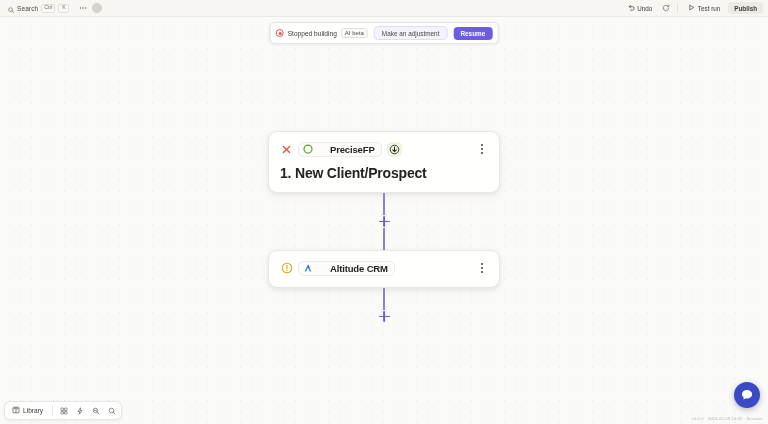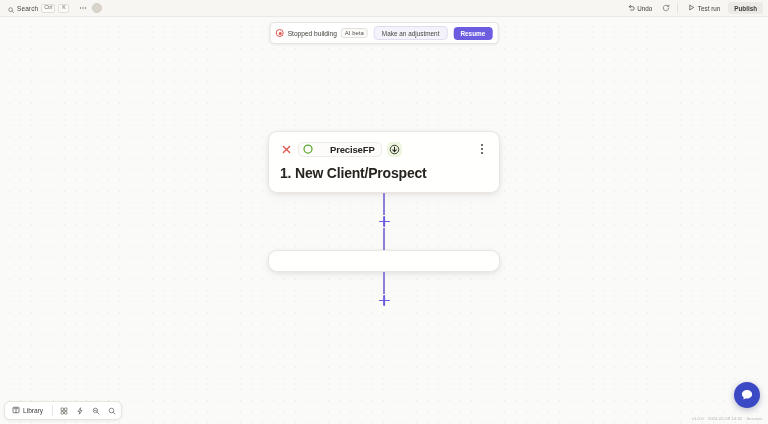--- a/index.html
+++ b/index.html
@@ -394,20 +394,45 @@
         <div class="node-title">1. New Client/Prospect</div>
       </div>
 
       <div class="connector">
         <div class="conn-line top"></div>
         <div class="plus-btn"></div>
         <div class="conn-line bot"></div>
       </div>
 
       <div class="node-card">
+        <div class="node-head">
+          <span class="node-status-icon">
+            <svg width="12" height="12" viewBox="0 0 16 16" fill="none" stroke="#d9a514" stroke-width="1.4">
+              <circle cx="8" cy="8" r="6.3"></circle>
+              <line x1="8" y1="4.6" x2="8" y2="8.8" stroke-linecap="round" stroke-width="1.5"></line>
+              <circle cx="8" cy="11.2" r="0.85" fill="#d9a514" stroke="none"></circle>
+            </svg>
+          </span>
+
+          <span class="app-chip">
+            <span>
+              <svg width="10" height="10" viewBox="0 0 16 16" fill="none">
+                <path d="M8 2.2 L13.4 13.4 L10.9 13.4 L8 7.1 L5.1 13.4 L2.6 13.4 Z" fill="#2f8de0"></path>
+                <path d="M8 2.2 L10.9 8.2 L8 8.2 Z" fill="#1b5fa8"></path>
+              </svg>
+            </span>
+            <span class="app-chip-name">Altitude CRM</span>
+          </span>
+
+          <span class="kebab">
+            <i></i>
+              <i></i>
+              <i></i>
+          </span>
+        </div>
       </div>
 
       <div class="tail">
         <div class="conn-line"></div>
         <div class="plus-btn"></div>
       </div>
 
     </div>
 
     <div class="bottom-bar">

